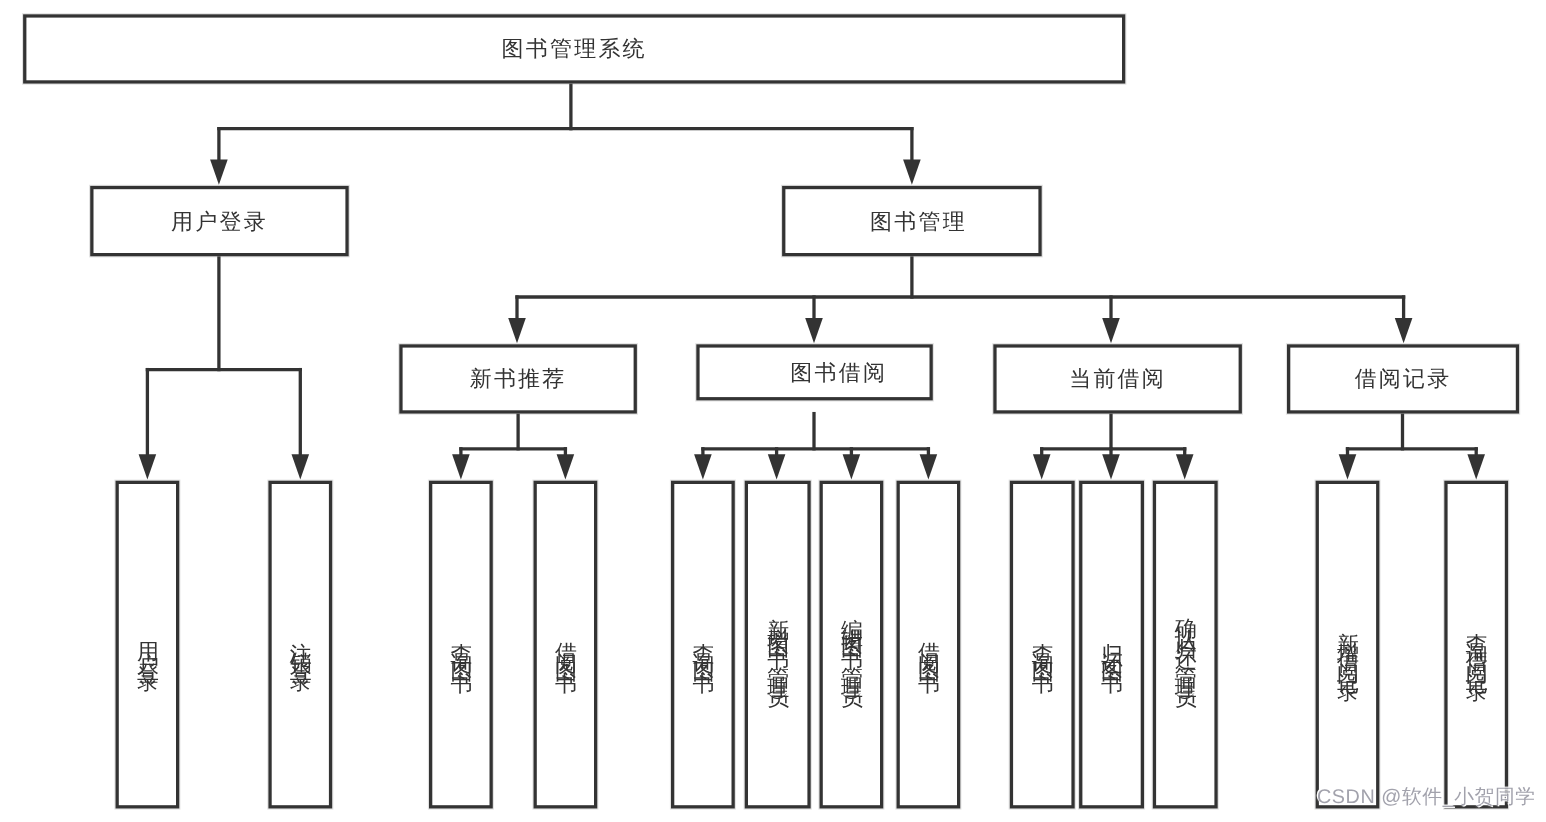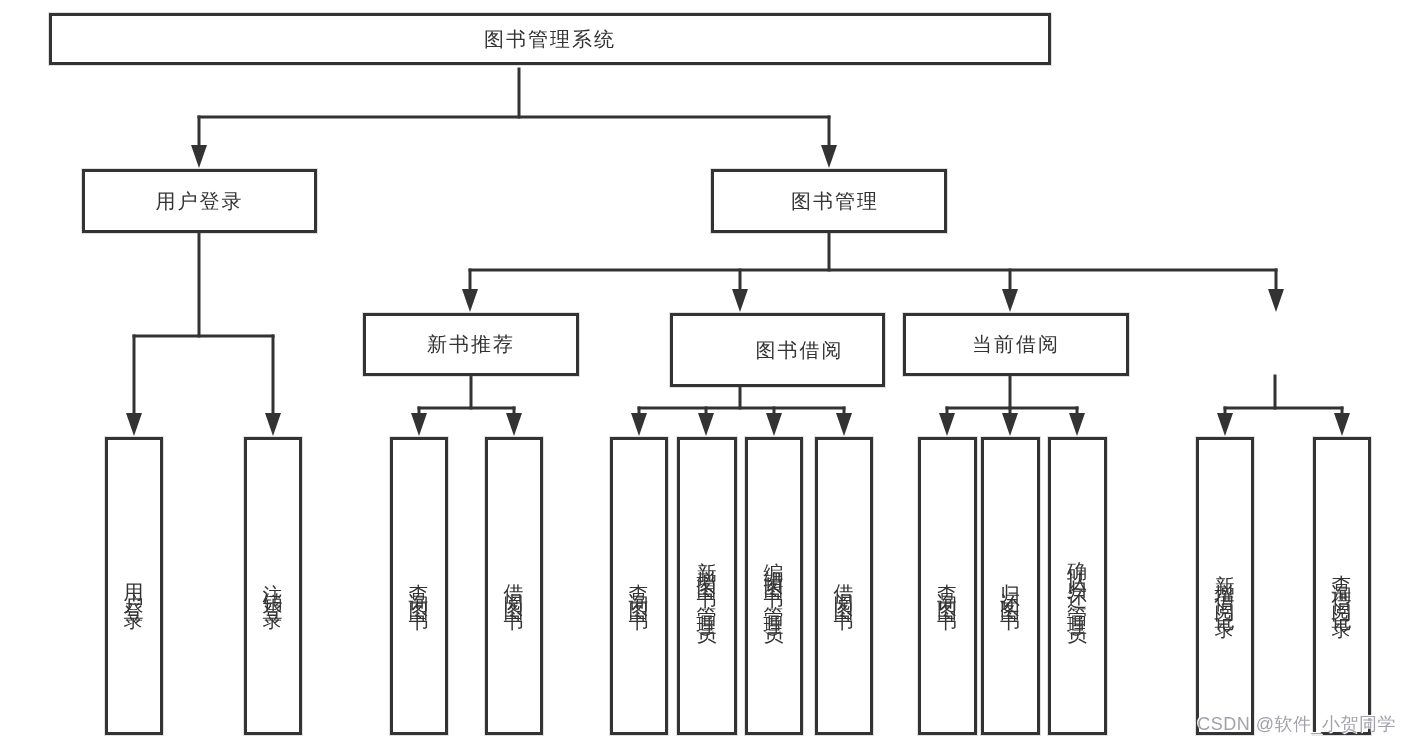--- a/index.html
+++ b/index.html
@@ -116,39 +116,42 @@
       <polygon points="766,413 782,413 774,436"></polygon>
       <polygon points="836,413 852,413 844,436"></polygon>
       <polygon points="939,413 955,413 947,436"></polygon>
       <polygon points="1002,413 1018,413 1010,436"></polygon>
       <polygon points="1069,413 1085,413 1077,436"></polygon>
       <polygon points="1217,413 1233,413 1225,436"></polygon>
       <polygon points="1334,413 1350,413 1342,436"></polygon>
     </g>
   </svg>
 
-  <div class="box" style="left:21px; top:13px; width:1002px; height:52px;margin-left:28px;">
+  <div class="box" style="left:21px; top:13px; width:1002px; height:63px;">
     <span class="hlabel">图书管理系统</span>
   </div>
 
   <div class="box" style="left:82px; top:169px; width:235px; height:64px;">
     <span class="hlabel">用户登录</span>
   </div>
   <div class="box" style="left:711px; top:169px; width:236px; height:64px;padding-left:12px;">
     <span class="hlabel">图书管理</span>
   </div>
 
   <div class="box" style="left:363px; top:313px; width:216px; height:63px;justify-content:center;">
     <span class="hlabel">新书推荐</span>
   </div>
-  <div class="box" style="left:670px; top:313px; width:215px; height:74px;padding-left:44px;">
+  <div class="box" style="left:633px; top:313px; width:215px; height:51px;padding-left:44px;">
     <span class="hlabel">图书借阅</span>
   </div>
   <div class="box" style="left:903px; top:313px; width:226px; height:63px;">
     <span class="hlabel">当前借阅</span>
+  </div>
+  <div class="box" style="left:1170px; top:313px; width:211px; height:63px;">
+    <span class="hlabel">借阅记录</span>
   </div>
 
   <div class="box" style="left:105px; top:437px; width:58px; height:298px;">
     <span class="vlabel">用户登录</span>
   </div>
   <div class="box" style="left:244px; top:437px; width:58px; height:298px;">
     <span class="vlabel">注销登录</span>
   </div>
 
   <div class="box" style="left:390px; top:437px; width:58px; height:298px;">

